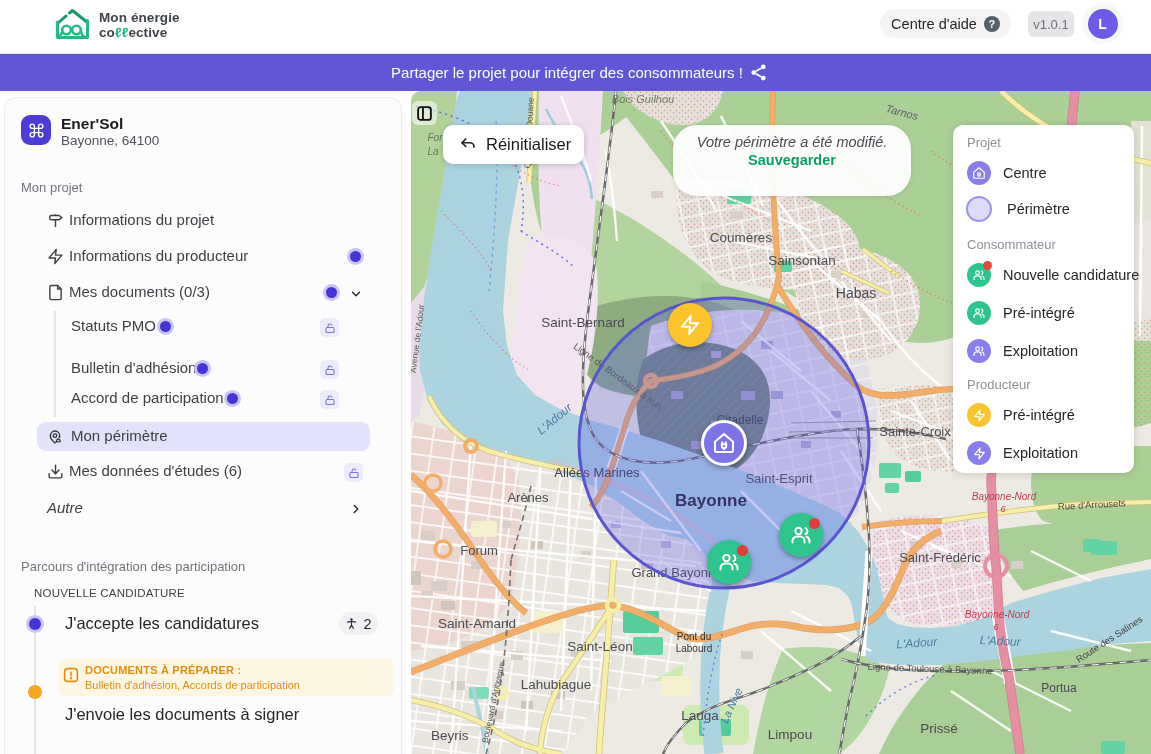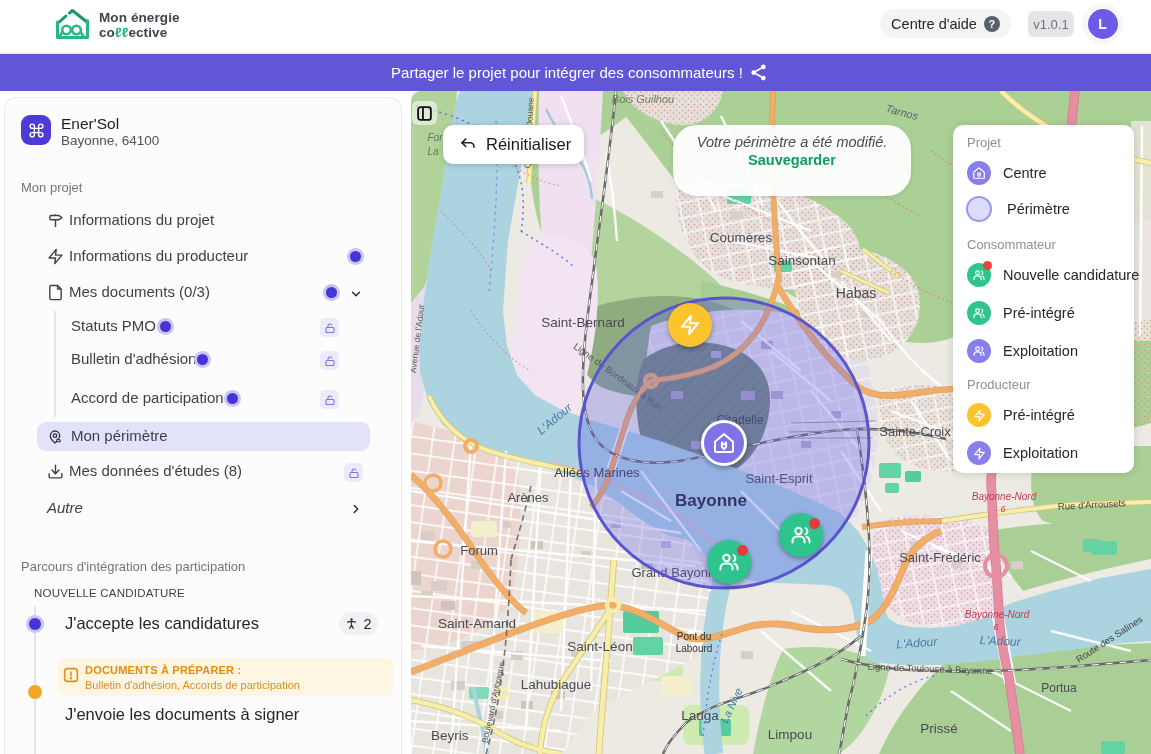--- a/index.html
+++ b/index.html
@@ -457,21 +457,21 @@
     </svg>
   </div>
 
   <div id="sidebar">
 
     <div class="abs" style="left:16px;top:17px;width:30px;height:30px;border-radius:9px;background:#4d3bd6;display:flex;align-items:center;justify-content:center;">
       <svg width="17" height="17" viewBox="0 0 24 24" fill="none" stroke="#fff" stroke-width="2">
           <path d="M15 6v12a3 3 0 1 0 3-3H6a3 3 0 1 0 3 3V6a3 3 0 1 0-3 3h12a3 3 0 1 0-3-3"></path>
         </svg>
     </div>
-    <div class="abs" style="left:56px;top:17px;font-size:15.5px;font-weight:normal;color:#1b1b20;">Ener'Sol</div>
+    <div class="abs" style="left:56px;top:17px;font-size:15.5px;font-weight:bold;color:#1b1b20;">Ener'Sol</div>
     <div class="abs" style="left:56px;top:35px;font-size:13.5px;color:#52525b;">Bayonne, 64100</div>
     <div class="abs seclabel" style="left:16px;top:82px;">Mon projet</div>
 
     <div class="mrow" style="top:105px;">
         <svg class="abs" style="left:42px;top:9px;" width="17" height="17" viewBox="0 0 24 24" fill="none" stroke="#3f3f46" stroke-width="2" stroke-linejoin="round">
           <path d="M17 5H6a2 2 0 0 0-2 2v2a2 2 0 0 0 2 2h11l4-3z"></path>
           <path d="M12 11v10M12 3v2"></path>
         </svg>
         <div class="abs mtxt" style="left:64px;top:8px;">Informations du projet</div>
       </div>
@@ -497,21 +497,21 @@
     <div class="abs" style="left:49px;top:213px;width:1.5px;height:106px;background:#e4e4e7;"></div>
 
     <div class="mrow" style="top:211px;">
         <div class="abs mtxt" style="left:66px;top:8px;">Statuts PMO</div>
         <div class="dot" style="left:152px;top:9px;"></div>
         <div class="lock" style="left:315px;top:9px;"><svg style="margin:3.5px;" width="12" height="12" viewBox="0 0 24 24" fill="none" stroke="#7a74df" stroke-width="2.2">
             <rect x="4" y="11" width="16" height="10" rx="2"></rect>
             <path d="M8 11V8a4 4 0 0 1 7.8-1.3"></path>
           </svg></div>
       </div>
-    <div class="mrow" style="top:244px;">
+    <div class="mrow" style="top:253px;">
         <div class="abs mtxt" style="left:66px;top:8px;">Bulletin d'adhésion</div>
         <div class="dot" style="left:189px;top:9px;"></div>
         <div class="lock" style="left:315px;top:9px;"><svg style="margin:3.5px;" width="12" height="12" viewBox="0 0 24 24" fill="none" stroke="#7a74df" stroke-width="2.2">
             <rect x="4" y="11" width="16" height="10" rx="2"></rect>
             <path d="M8 11V8a4 4 0 0 1 7.8-1.3"></path>
           </svg></div>
       </div>
     <div class="mrow" style="top:283px;">
         <div class="abs mtxt" style="left:66px;top:8px;">Accord de participation</div>
         <div class="dot" style="left:219px;top:9px;"></div>
@@ -530,21 +530,21 @@
         </svg>
       <div class="abs mtxt" style="left:34px;top:5px;">Mon périmètre</div>
     </div>
 
     <div class="mrow" style="top:356px;">
         <svg class="abs" style="left:42px;top:9px;" width="17" height="17" viewBox="0 0 24 24" fill="none" stroke="#3f3f46" stroke-width="2" stroke-linecap="round" stroke-linejoin="round">
           <path d="M21 15v4a2 2 0 0 1-2 2H5a2 2 0 0 1-2-2v-4"></path>
           <path d="m7 10 5 5 5-5"></path>
           <path d="M12 15V3"></path>
         </svg>
-        <div class="abs mtxt" style="left:64px;top:8px;">Mes données d'études (8)</div>
+        <div class="abs mtxt" style="left:64px;top:8px;">Mes données d'études (6)</div>
         <div class="lock" style="left:339px;top:9px;"><svg style="margin:3.5px;" width="12" height="12" viewBox="0 0 24 24" fill="none" stroke="#7a74df" stroke-width="2.2">
             <rect x="4" y="11" width="16" height="10" rx="2"></rect>
             <path d="M8 11V8a4 4 0 0 1 7.8-1.3"></path>
           </svg></div>
       </div>
     <div class="mrow" style="top:393px;">
         <div class="abs mtxt" style="left:42px;top:8px;font-style:italic;">Autre</div>
         <svg class="abs" style="left:344px;top:11px;" width="14" height="14" viewBox="0 0 24 24" fill="none" stroke="#27272a" stroke-width="2.4" stroke-linecap="round" stroke-linejoin="round">
           <path d="m9 6 6 6-6 6"></path>
         </svg>

